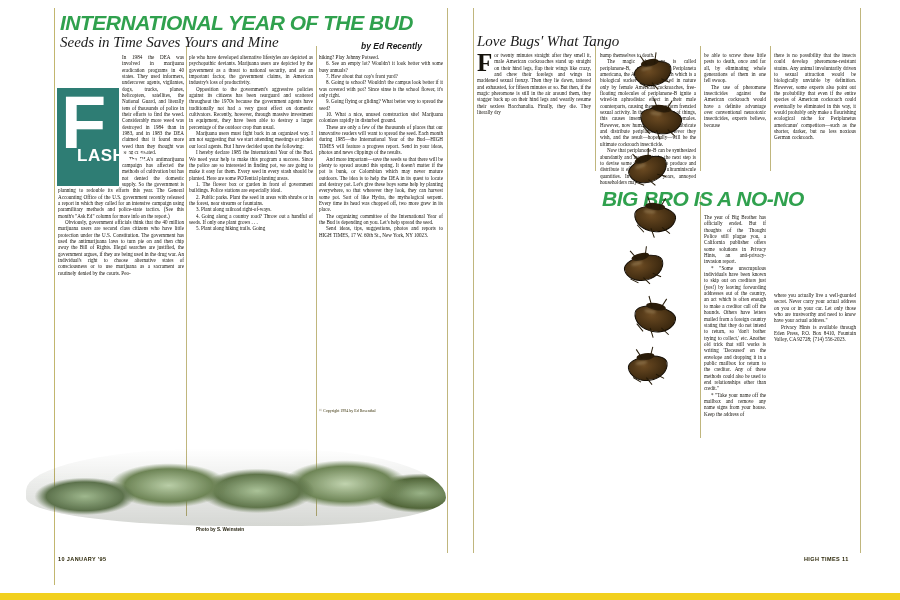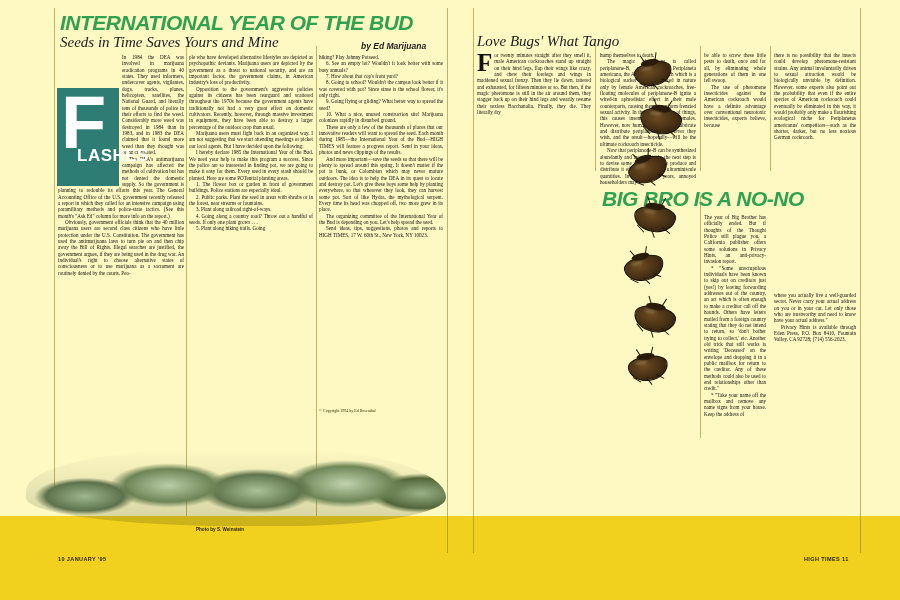--- a/index.html
+++ b/index.html
@@ -7,21 +7,21 @@
     width: 900px; height: 600px;
     overflow: hidden;
     background: #F2D01E;
     font-family: "Liberation Serif", serif;
   }
   #spread {
     position: relative;
     width: 900px; height: 600px;
     background: #F2D01E;
   }
-  .page { position: absolute; top: 0; height: 516px; background: #fef9c3; }
+  .page { position: absolute; top: 0; height: 593px; background: #ffffff; }
   #page-left  { left: 0;   width: 452px; }
   #page-right { left: 452px; width: 448px; }
 
   
   .vrule {
     position: absolute;
     width: 1px;
     background: #8d7a12;
     opacity: .55;
   }
@@ -214,21 +214,21 @@
 
   <div class="page" id="page-left">
 
     <div class="gutter-rule" style="left:54px;"></div>
     <div class="vrule" style="left:186px; top:46px; height:470px;"></div>
     <div class="vrule" style="left:316px; top:46px; height:470px;"></div>
     <div class="vrule" style="left:447px; top:8px;  height:545px;"></div>
 
     <div class="kicker-head" style="left:60px; top:12px; font-size:21px;">INTERNATIONAL YEAR OF THE BUD</div>
     <div class="deck" style="left:60px; top:34px; font-size:15px;">Seeds in Time Saves Yours and Mine</div>
-    <div class="byline" style="left:361px; top:41px;">by Ed Marijuana</div>
+    <div class="byline" style="left:361px; top:41px;">by Ed Recently</div>
 
     <div id="flashes-logo">
       <span class="bigF">F</span>
       <span class="lashes">LASHES</span>
     </div>
 
     <div class="col" id="L-col1" style="left:58px; top:54px; width:126px; height:462px;">
         <div class="shape-f" style="width: 64px; height: 100px; margin-top: 28px;"></div>
         <p class="noind">In 1984 the DEA was involved in marijuana eradication programs in 40 states. They used informers, undercover agents, vigilantes, dogs, trucks, planes, helicopters, satellites, the National Guard, and literally tens of thousands of police in their efforts to find the weed. Considerably more weed was destroyed in 1984 than in 1983, and in 1983 the DEA claimed that it found more weed than they thought was being cultivated.</p>
         <p>The DEA's antimarijuana campaign has affected the methods of cultivation but has not dented the domestic supply. So the government is planning to redouble its efforts this year. The General Accounting Office of the U.S. government recently released a report in which they called for an intensive campaign using paramilitary methods and police-state tactics. (See this month's "Ask Ed" column for more info on the report.)</p>

